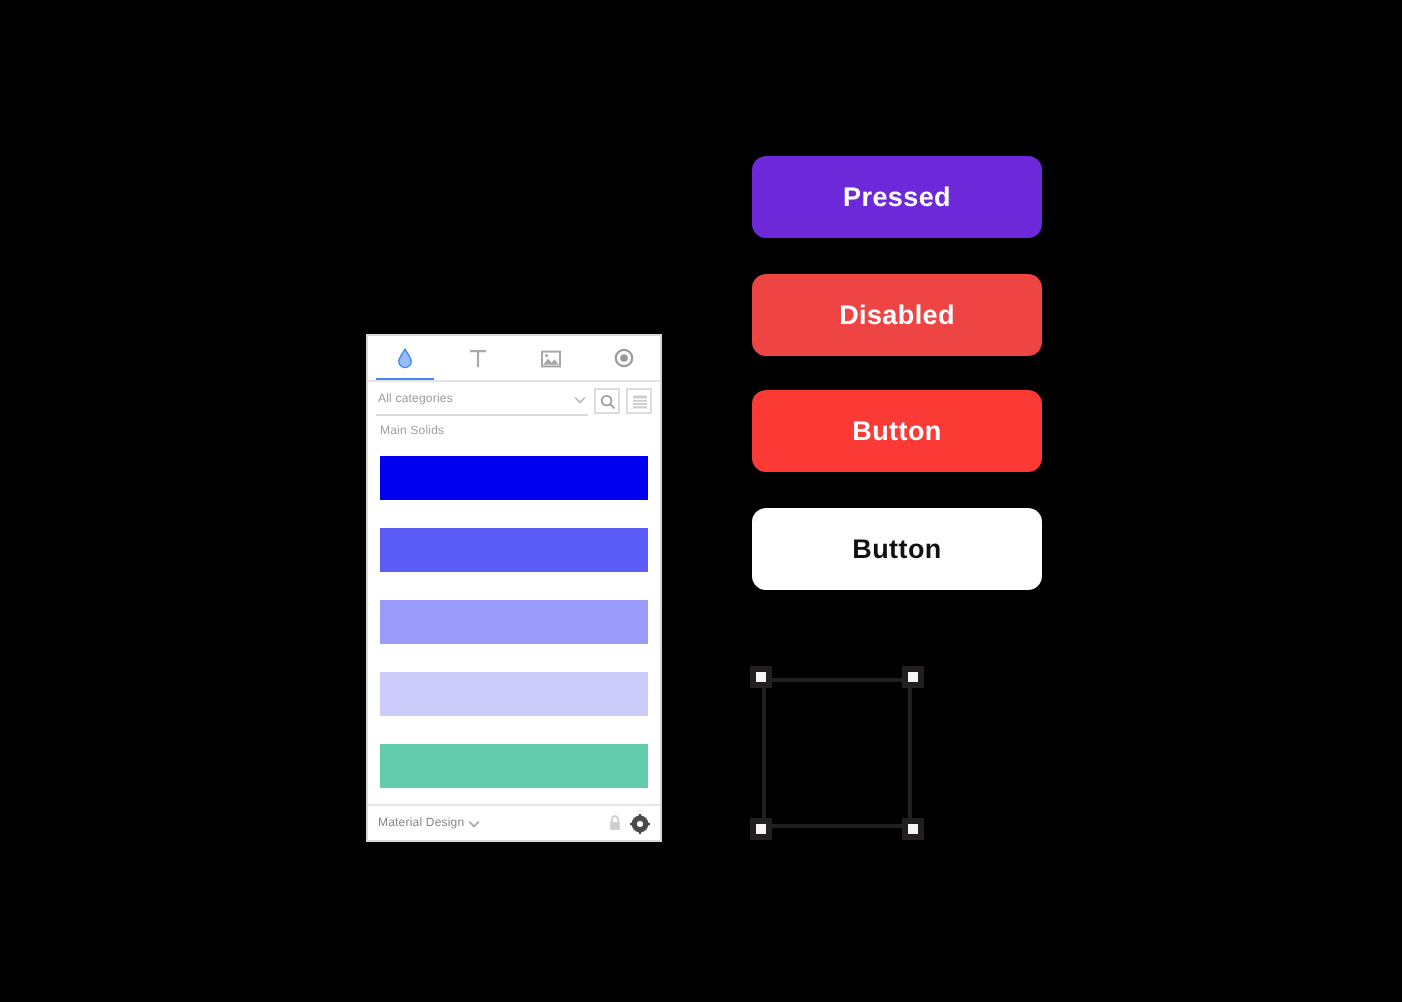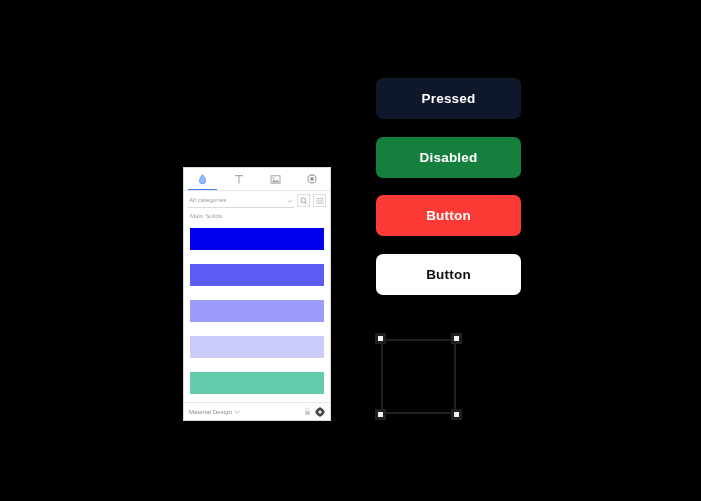--- a/index.html
+++ b/index.html
@@ -325,25 +325,25 @@
           <rect x="4.4" y="8" width="1.2" height="2"></rect>
           <rect x="0" y="4.4" width="2" height="1.2"></rect>
           <rect x="8" y="4.4" width="2" height="1.2"></rect>
         </g>
       </svg>
     </span>
   </div>
 
 </div>
 
-<div class="demo-btn" id="btn-pressed" style="background:#0f172a;color:#FFFFFF;align-items:center;">
+<div class="demo-btn" id="btn-pressed" style="background:#6d28d9;color:#FFFFFF;align-items:center;">
   <span>Pressed</span>
 </div>
 
-<div class="demo-btn" id="btn-disabled" style="background:#15803d;color:#FFFFFF;">
+<div class="demo-btn" id="btn-disabled" style="background:#ef4444;color:#FFFFFF;">
   <span>Disabled</span>
 </div>
 
 <div class="demo-btn" id="btn-danger" style="background:#FB3A36;color:#FFFFFF;">
   <span>Button</span>
 </div>
 
 <div class="demo-btn" id="btn-default" style="background:#FFFFFF;color:#111111;">
   <span>Button</span>
 </div>

